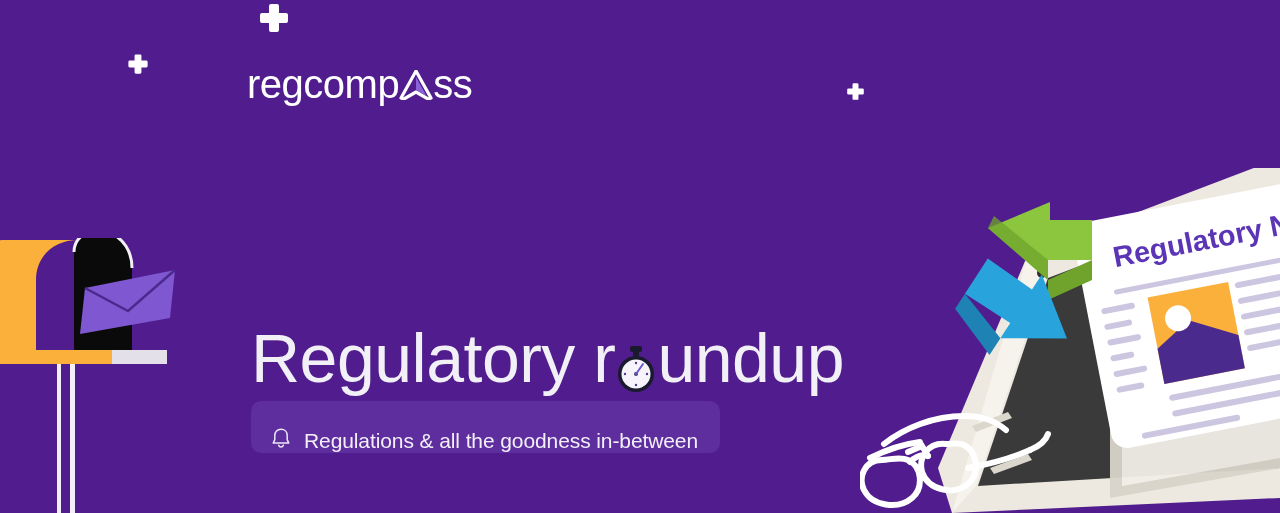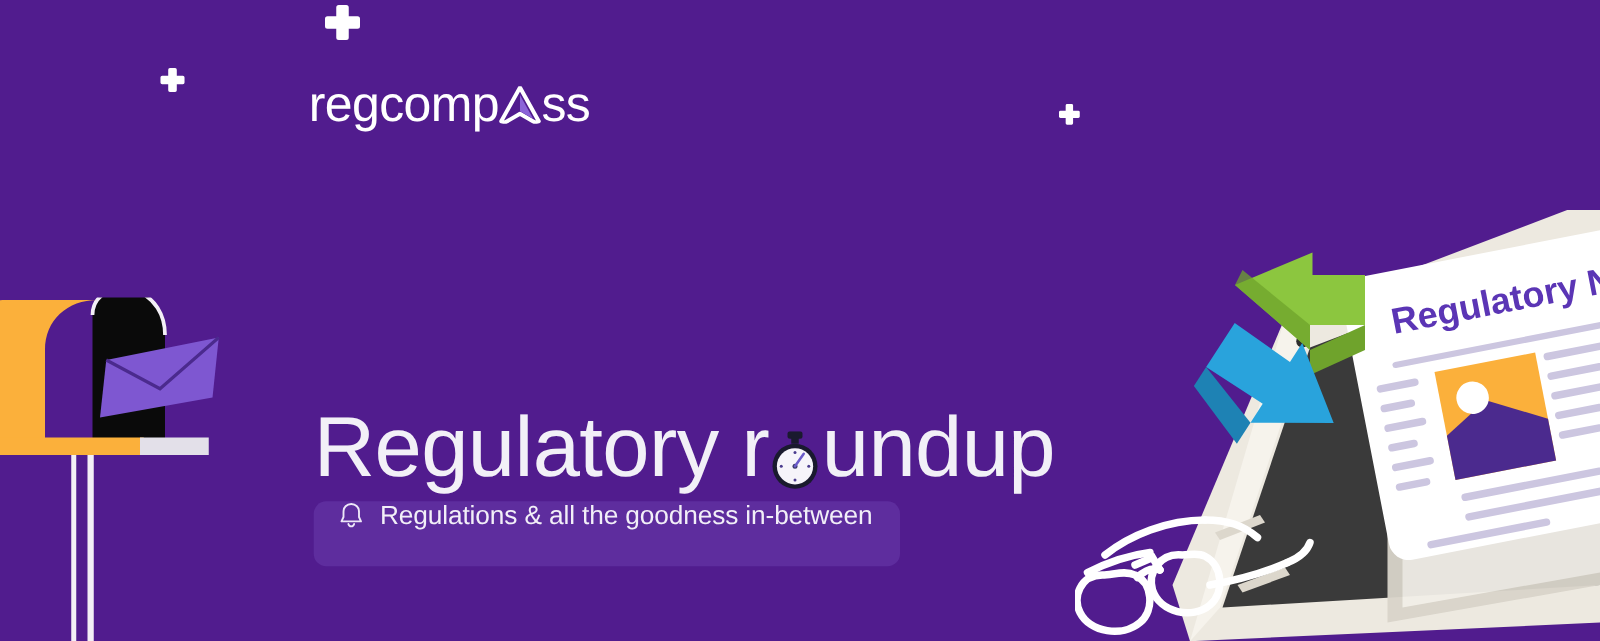--- a/index.html
+++ b/index.html
@@ -86,21 +86,21 @@
   .badge {
     position: absolute;
     left: 251px;
     top: 401px;
     height: 52px;
     box-sizing: border-box;
     padding: 0 22px 0 20px;
     background: #5E2D9E;
     border-radius: 10px;
     display: flex;
-    align-items: flex-start;
+    align-items: flex-end;
     gap: 13px;
   }
   .badge-label {
     font-size: 21px;
     color: #F2EFF8;
     letter-spacing: -0.1px;
     white-space: nowrap;
   }
   .bell-icon { display: block; }
 

